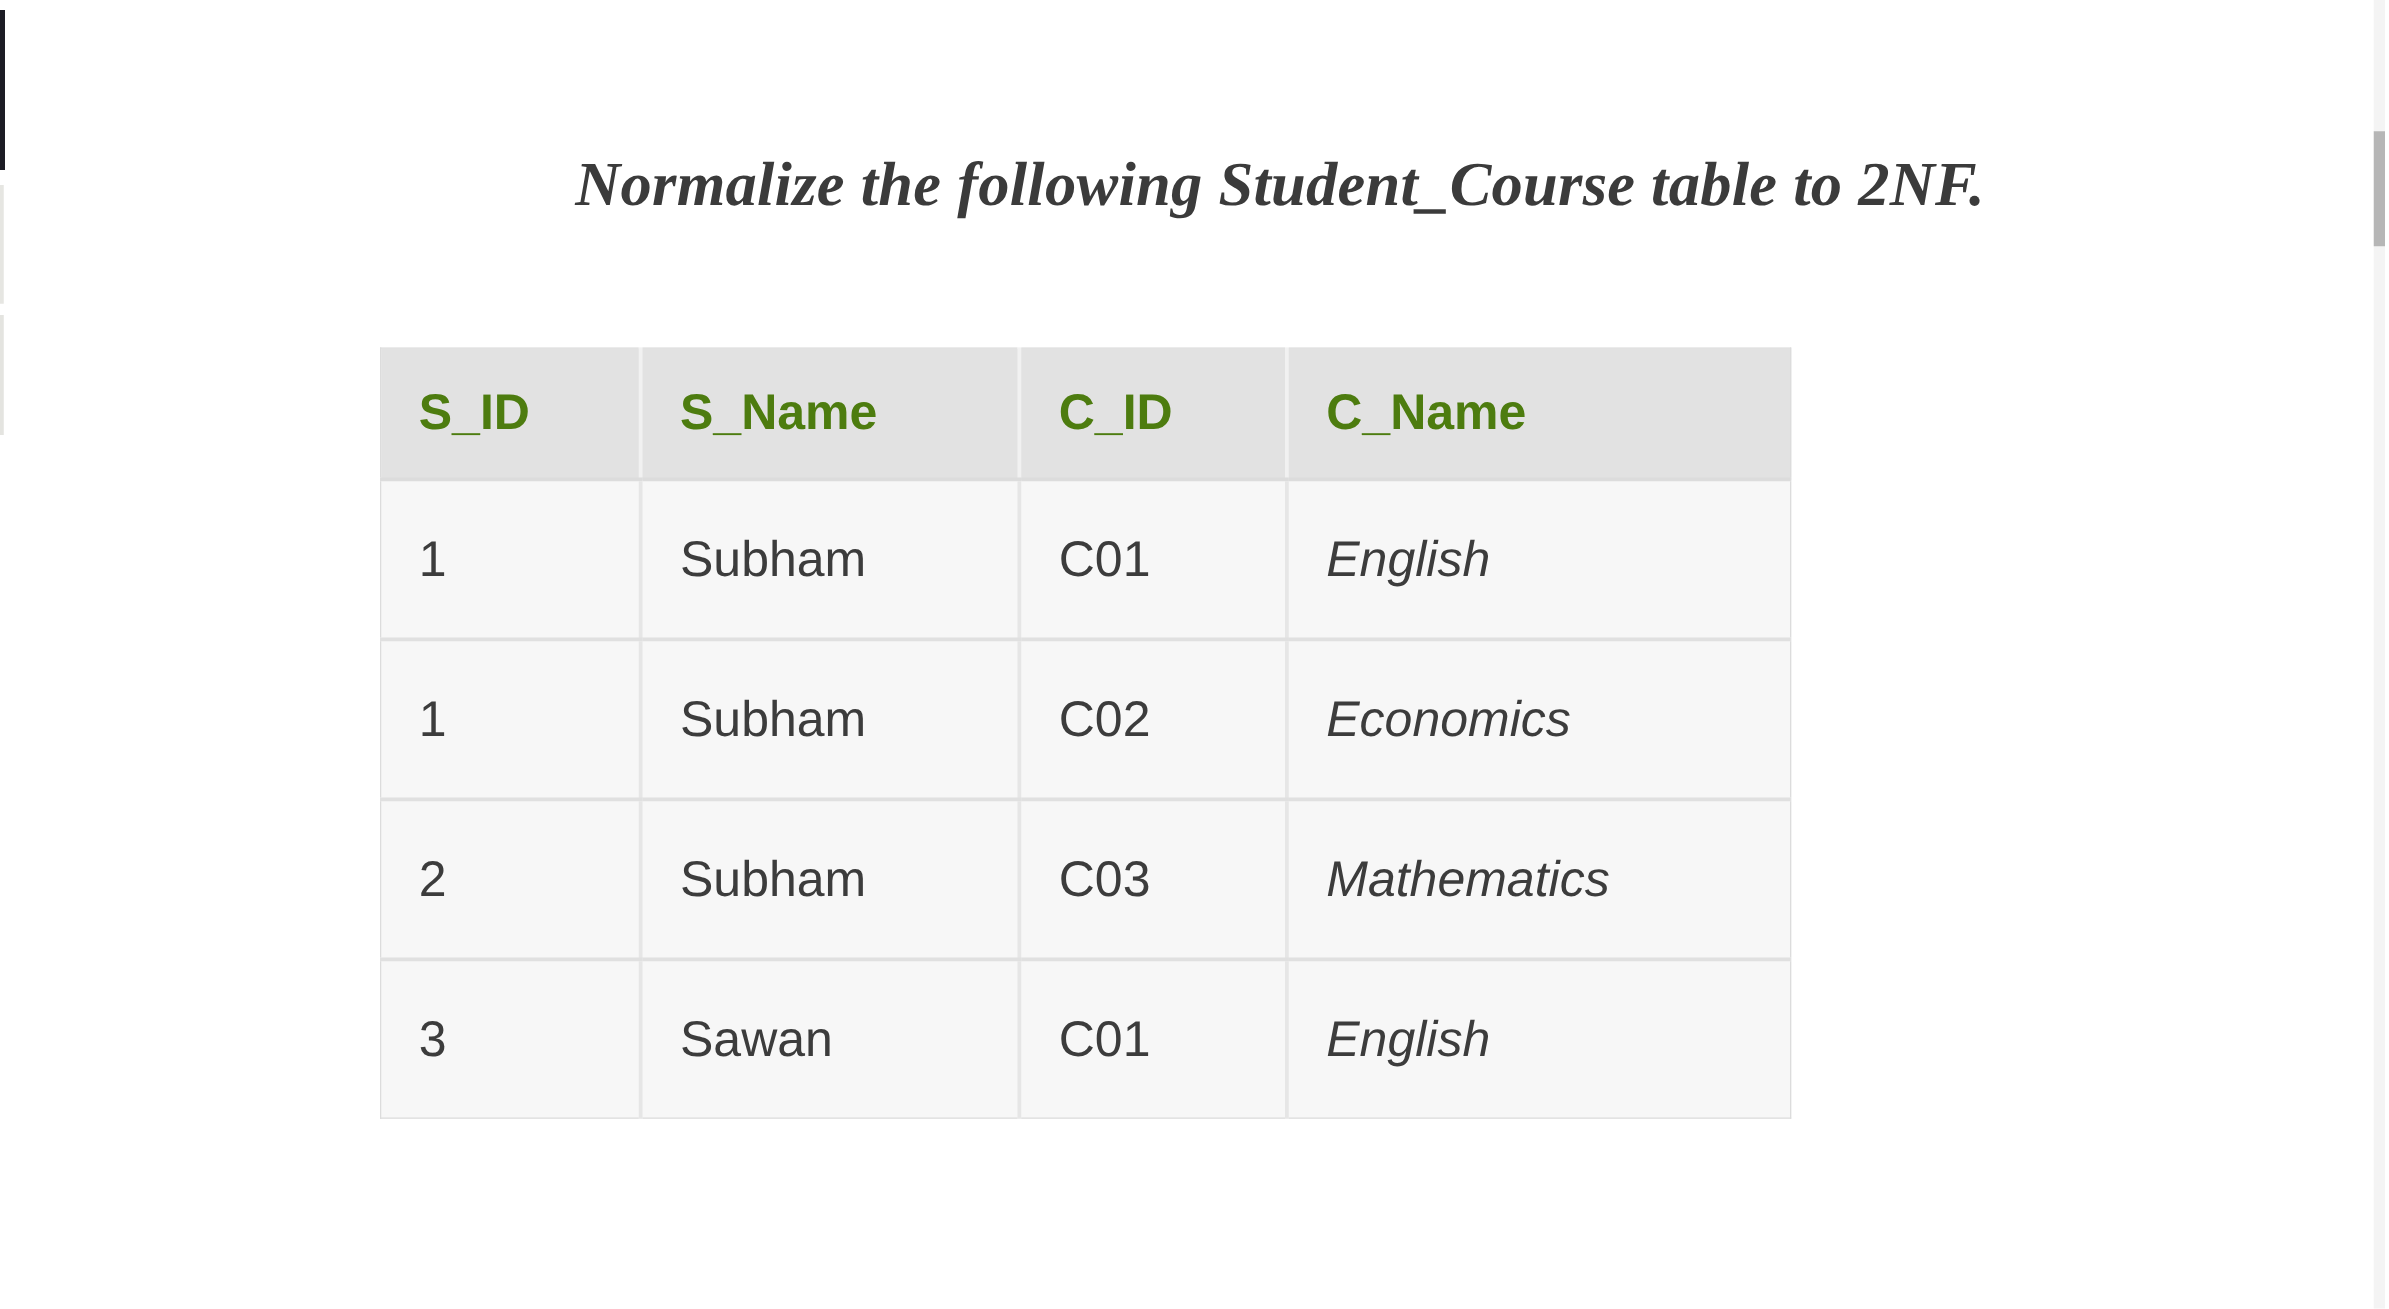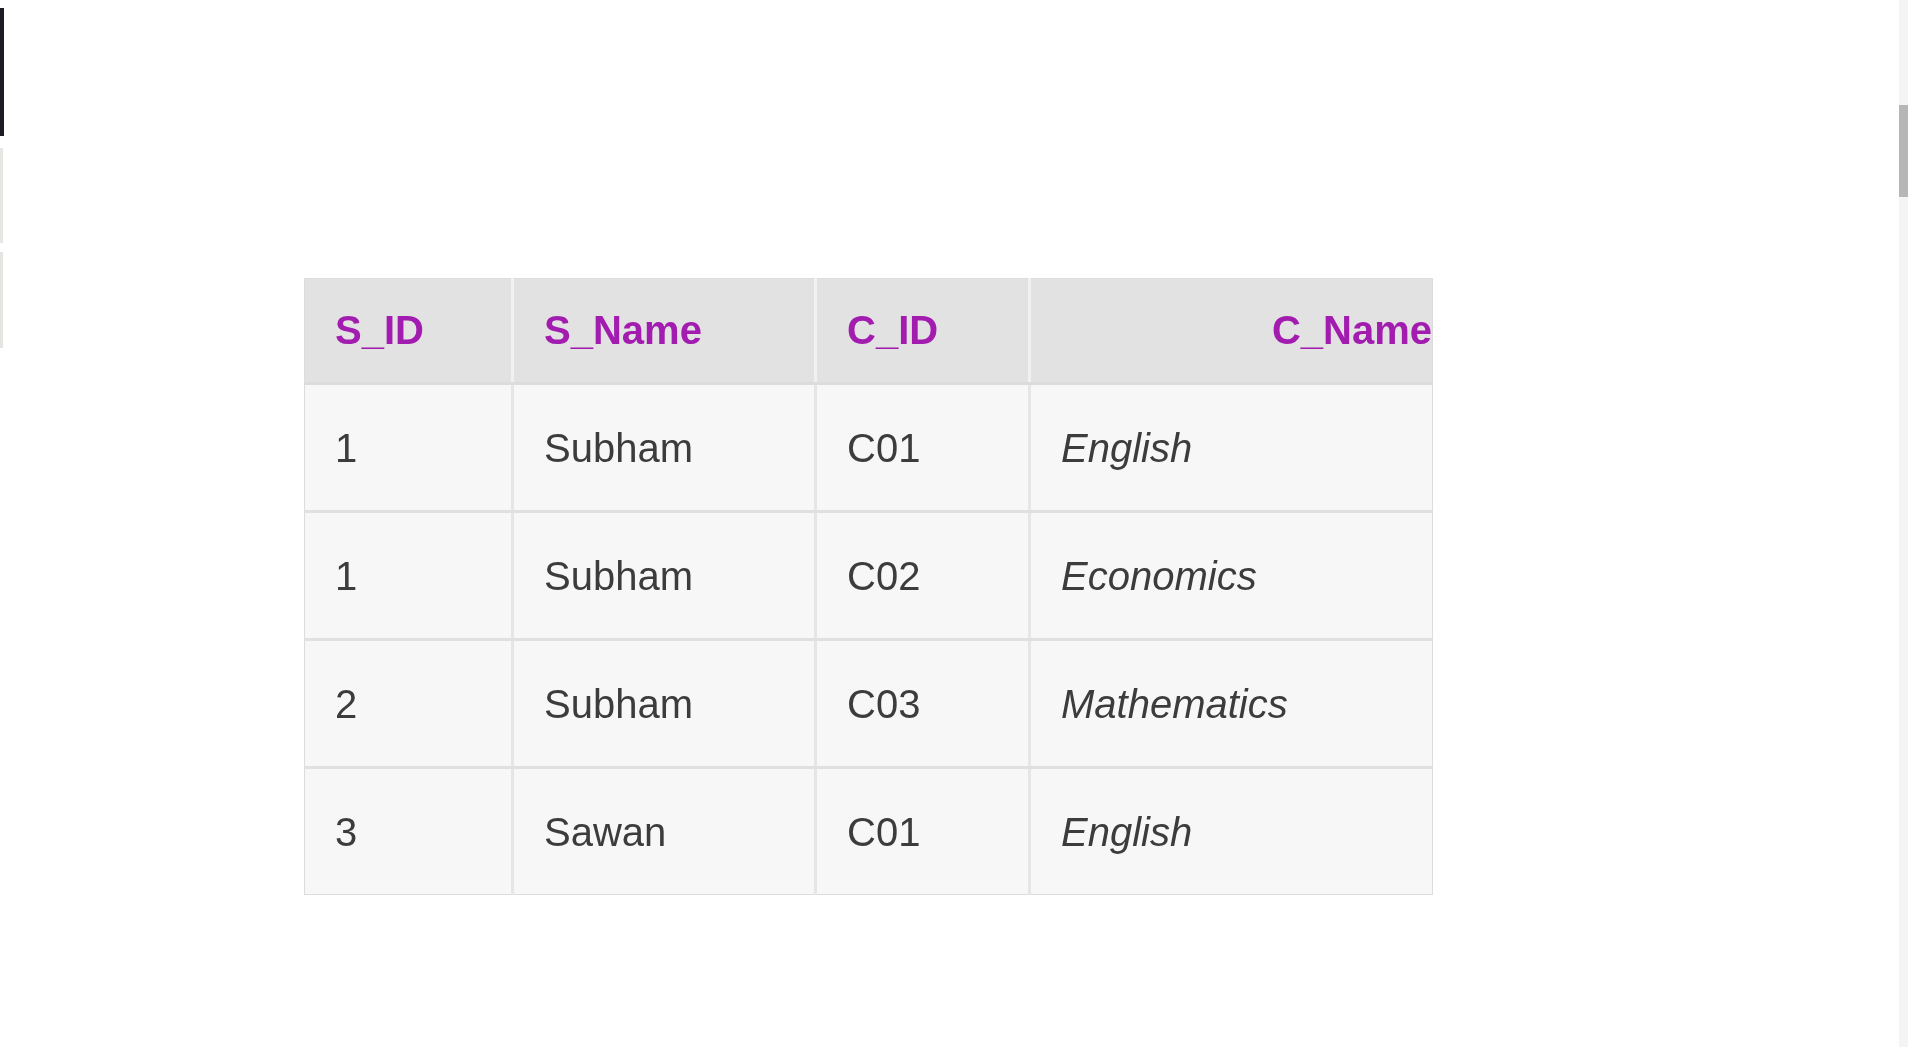--- a/index.html
+++ b/index.html
@@ -96,31 +96,31 @@
     background: #f7f7f7;
     border: 1px solid #dcdcdc;
   }
   table.data-table col.c-sid   { width: 208px; }
   table.data-table col.c-sname { width: 303px; }
   table.data-table col.c-cid   { width: 214px; }
   table.data-table col.c-cname { width: 403px; }
 
   table.data-table thead th {
     background: #e2e2e2;
-    color: #a21caf;
+    color: #4d7c0f;
     font-size: 40px;
     font-weight: bold;
     text-align: left;
     padding: 29px 0 30px 30px;
     border-right: 3px solid #f1f1f1;
     border-bottom: 3px solid #dcdcdc;
     vertical-align: middle;
     line-height: 1.1;
   }
-  table.data-table thead th:last-child { border-right: none; text-align: right; }
+  table.data-table thead th:last-child { border-right: none; }
 
   table.data-table tbody td {
     background: #f7f7f7;
     color: #3c3c3c;
     font-size: 40px;
     font-weight: normal;
     text-align: left;
     padding: 0 0 0 30px;
     height: 125px;
     border-right: 3px solid #e6e6e6;
@@ -136,20 +136,21 @@
 
 <div id="edge-dark-strip"></div>
 <div id="edge-light-strip-a"></div>
 <div id="edge-light-strip-b"></div>
 
 <div id="scrollbar-track"></div>
 <div id="scrollbar-thumb"></div>
 
 <div id="content">
 
+  <div id="page-title">Normalize the following Student_Course table to 2NF.</div>
 
   <div id="data-table-wrap">
     <table class="data-table">
       <colgroup>
         <col class="c-sid">
         <col class="c-sname">
         <col class="c-cid">
         <col class="c-cname">
       </colgroup>
       <thead>

